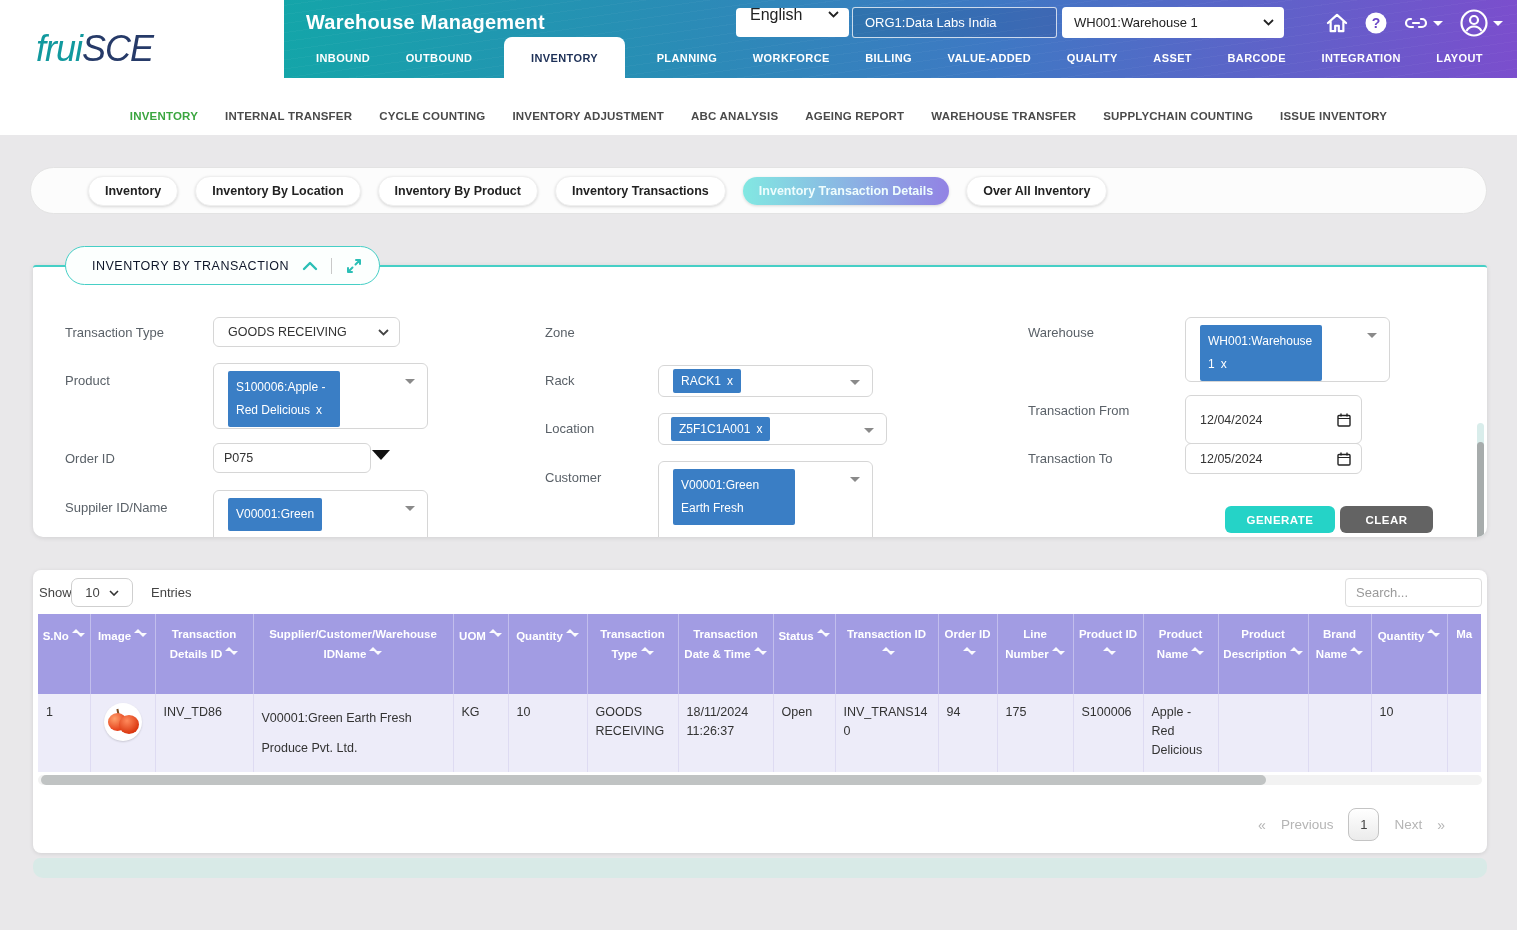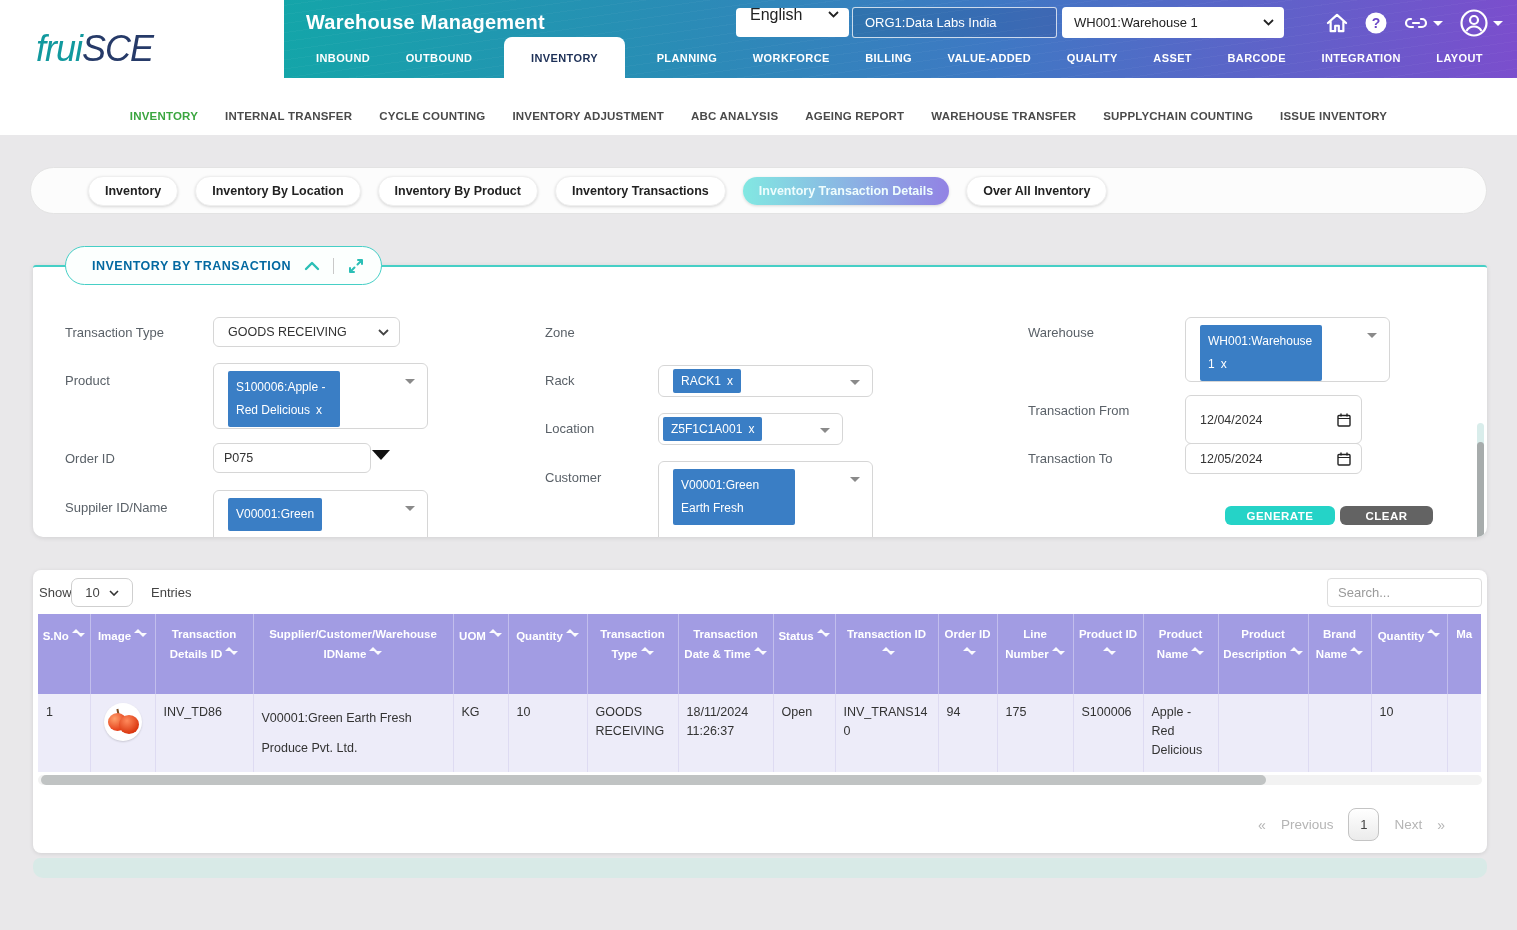--- a/index.html
+++ b/index.html
@@ -44,48 +44,48 @@
   .pill { background:#fff; border:1px solid #efefef; box-shadow:0 1px 3px rgba(0,0,0,.15); border-radius:15px;
     padding:7px 16px; font-size:12.5px; font-weight:600; color:#222; cursor:pointer; white-space:nowrap; }
   .pill.active { background:linear-gradient(90deg,#82e8e2,#9282e4); color:#eefdfd; border:none; }
 
   
   .filter-card { position:absolute; top:265px; left:33px; width:1454px; height:272px; }
   .filter-body { position:absolute; inset:0; background:#fff; border-top:2px solid #46cfc6;
     border-radius:3px 3px 10px 10px; box-shadow:0 1px 5px rgba(0,0,0,.10); overflow:hidden; }
   .panel-pill { position:absolute; top:-19px; left:32px; height:39px; background:#fcfffe; border:1.5px solid #46cfc6;
     border-radius:20px; display:flex; align-items:center; gap:13px; padding:0 16px 0 26px; z-index:3; }
-  .panel-title { font-size:12.5px; font-weight:700; color:#0369a1; letter-spacing:.5px; }
+  .panel-title { font-size:12.5px; font-weight:400; color:#0f172a; letter-spacing:.5px; }
   .panel-divider { width:1px; height:16px; background:#c9c9c9; }
 
   .f-label { position:absolute; font-size:13px; color:#5a6168; }
   .f-box { position:absolute; background:#fff; border:1px solid #d6d6d6; border-radius:6px; font-size:12.5px; color:#333; }
   .f-select { display:flex; align-items:center; justify-content:space-between; padding:0 10px 0 14px; cursor:pointer; }
   .chip { display:inline-block; background:#3a7ec5; color:#fff; font-size:12px; padding:5px 8px; border-radius:2px; line-height:1.9; cursor:default; }
   .chip .x { margin-left:6px; cursor:pointer; }
   .caret-g { position:absolute; right:12px; width:0; height:0; border:5px solid transparent; border-top-color:#8a8a8a; }
   .caret-b { position:absolute; width:0; height:0; border-left:9px solid transparent; border-right:9px solid transparent; border-top:10px solid #111; cursor:pointer; }
   .f-input { padding:0 10px; display:flex; align-items:center; }
   .f-date { display:flex; align-items:center; justify-content:space-between; padding:0 10px 0 14px; cursor:pointer; }
-  .btn { position:absolute; height:19px; border:none; border-radius:6px; color:#fff; font-size:11.5px; font-weight:700;
+  .btn { position:absolute; height:27px; border:none; border-radius:6px; color:#fff; font-size:11.5px; font-weight:700;
     letter-spacing:.5px; font-family:"Liberation Sans",sans-serif; cursor:pointer; }
   .btn-generate { left:1192px; top:239px; width:110px; background:#25d3c7; }
   .btn-clear { left:1307px; top:239px; width:93px; background:#636363; }
   .v-track { position:absolute; right:3px; top:156px; width:7px; height:132px; background:#d9edeb; border-radius:4px; }
   .v-thumb { position:absolute; right:3px; top:175px; width:7px; height:98px; background:#a7acac; border-radius:4px; }
 
   
   .table-card { position:absolute; top:570px; left:33px; width:1454px; height:283px; background:#fff;
     border-radius:8px; box-shadow:0 1px 4px rgba(0,0,0,.10); }
   .table-top { position:relative; height:44px; font-size:13px; color:#444; }
   .show-label { position:absolute; left:6px; top:15px; }
   .entries-select { position:absolute; left:38px; top:8px; width:62px; height:29px; border:1px solid #cfcfcf; border-radius:7px;
     background:#fff; display:flex; align-items:center; justify-content:center; gap:9px; font-size:13px; cursor:pointer; }
   .entries-label { position:absolute; left:118px; top:15px; }
-  .search-input { position:absolute; right:5px; top:8px; width:155px; height:29px; border:1px solid #ddd; border-radius:4px;
+  .search-input { position:absolute; right:5px; top:8px; width:137px; height:29px; border:1px solid #ddd; border-radius:4px;
     padding:0 10px; font-size:13px; color:#ec4899; font-family:"Liberation Sans",sans-serif; }
   .search-input::placeholder { color:#9a9a9a; }
 
   .table-wrap { margin:0 5px; width:1444px; overflow:hidden; }
   table { border-collapse:collapse; table-layout:fixed; width:1443px; }
   th { background:#a29ce3; color:#fff; font-size:11.5px; font-weight:700; text-align:center; vertical-align:top;
     padding:11px 4px; height:80px; border-right:1px solid rgba(255,255,255,.35); line-height:1.6; }
   th:last-child { border-right:none; }
   td { background:#edecf9; color:#333; font-size:12.5px; vertical-align:top; padding:9px 8px; height:74px;
     border-right:1px solid #dedbf2; line-height:1.5; word-wrap:break-word; }
@@ -244,21 +244,21 @@
 
     <div class="f-label" style="left:512px; top:58px;">Zone</div>
 
     <div class="f-label" style="left:512px; top:106px;">Rack</div>
     <div class="f-box" style="left:625px; top:98px; width:215px; height:32px; padding:3px 26px 3px 14px;">
       <span class="chip" style="line-height:1.2; padding:5px 8px;"><span>RACK1</span><span class="x">x</span></span>
       <span class="caret-g" style="top:14px;"></span>
     </div>
 
     <div class="f-label" style="left:512px; top:154px;">Location</div>
-    <div class="f-box" style="left:625px; top:146px; width:185px; height:32px; padding:3px 26px 3px 4px;">
+    <div class="f-box" style="left:625px; top:146px; width:229px; height:32px; padding:3px 26px 3px 12px;">
       <span class="chip" style="line-height:1.2; padding:5px 8px;"><span>Z5F1C1A001</span><span class="x">x</span></span>
       <span class="caret-g" style="top:14px;"></span>
     </div>
 
     <div class="f-label" style="left:512px; top:203px;">Customer</div>
     <div class="f-box" style="left:625px; top:194px; width:215px; height:82px; padding:7px 26px 7px 14px;">
       <span class="chip" style="max-width:122px;"><span>V00001:Green Earth Fresh</span></span>
       <span class="caret-g" style="top:15px;"></span>
     </div>
 

